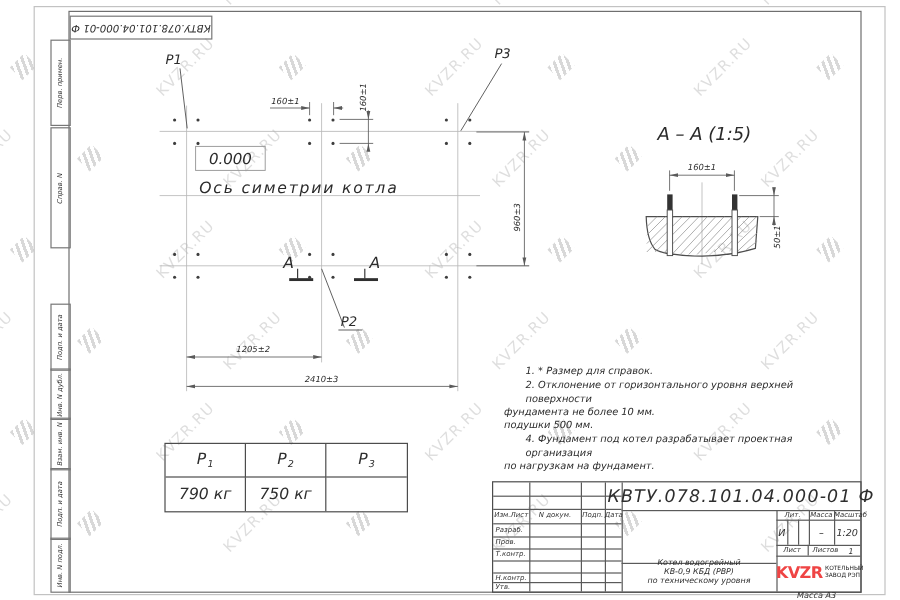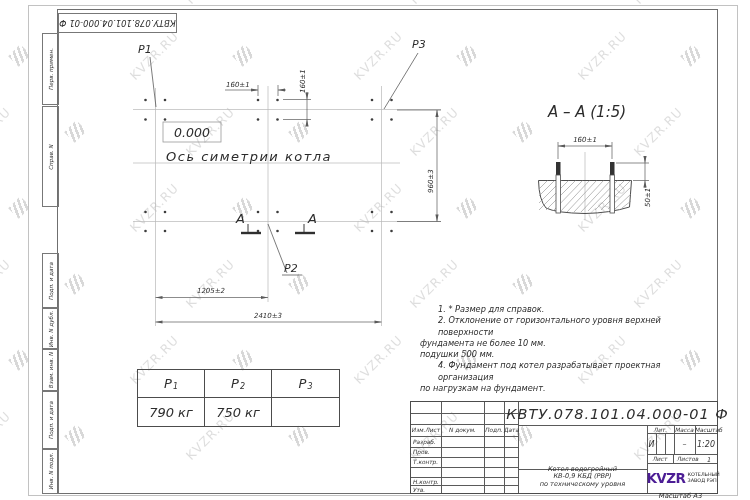--- a/index.html
+++ b/index.html
@@ -43,21 +43,21 @@
   .tb .ctr{text-align:center;}
   .tb-doc{position:absolute;left:107px;top:0;width:199px;height:23px;display:flex;align-items:center;
           justify-content:center;font-size:14.5px;font-style:italic;letter-spacing:1px;white-space:nowrap;}
   .tb-title{position:absolute;left:107px;top:23px;width:129px;height:44px;display:flex;flex-direction:column;
             align-items:center;justify-content:center;font-size:11px;font-style:italic;line-height:13.5px;}
   .tb-sub{position:absolute;left:107px;top:63px;width:129px;height:24px;display:flex;flex-direction:column;
           align-items:center;justify-content:center;font-size:6.6px;font-style:italic;line-height:7.6px;}
   .tb-logo{position:absolute;left:236px;top:61px;width:70px;height:30px;display:flex;align-items:center;justify-content:center;gap:2px;}
   .tb-logo .glyph{width:12px;height:15px;
       background:repeating-linear-gradient(115deg,#1c1c1c 0 2.2px,transparent 2.2px 4.4px);}
-  .tb-logo .kvzr{font-weight:bold;font-size:13.5px;letter-spacing:-0.5px;color:#4c1d95;font-style:normal;}
+  .tb-logo .kvzr{font-weight:bold;font-size:13.5px;letter-spacing:-0.5px;color:#ef4444;font-style:normal;}
   .tb-logo .co{font-size:4.9px;line-height:5.6px;color:#222;font-style:normal;}
   .fmt{position:absolute;left:645px;top:492px;width:71px;text-align:center;font-size:6.8px;font-style:italic;z-index:3;}
 </style>
 </head>
 <body>
 
 <div class="sheet">
 
   <div id="wm-layer">
       <div class="wm-text" style="left: -45px; top: -28px;">KVZR.RU</div>
@@ -354,14 +354,14 @@
     <div class="tb-logo">
       <div class="glyph"></div>
       <div class="kvzr">KVZR</div>
       <div class="co">
         <div>КОТЕЛЬНЫЙ</div>
         <div>ЗАВОД РЭП</div>
       </div>
     </div>
   </div>
 
-  <div class="fmt">Масштаб А3</div>
+  <div class="fmt">Масса А3</div>
 </div>
 
 </body></html>

